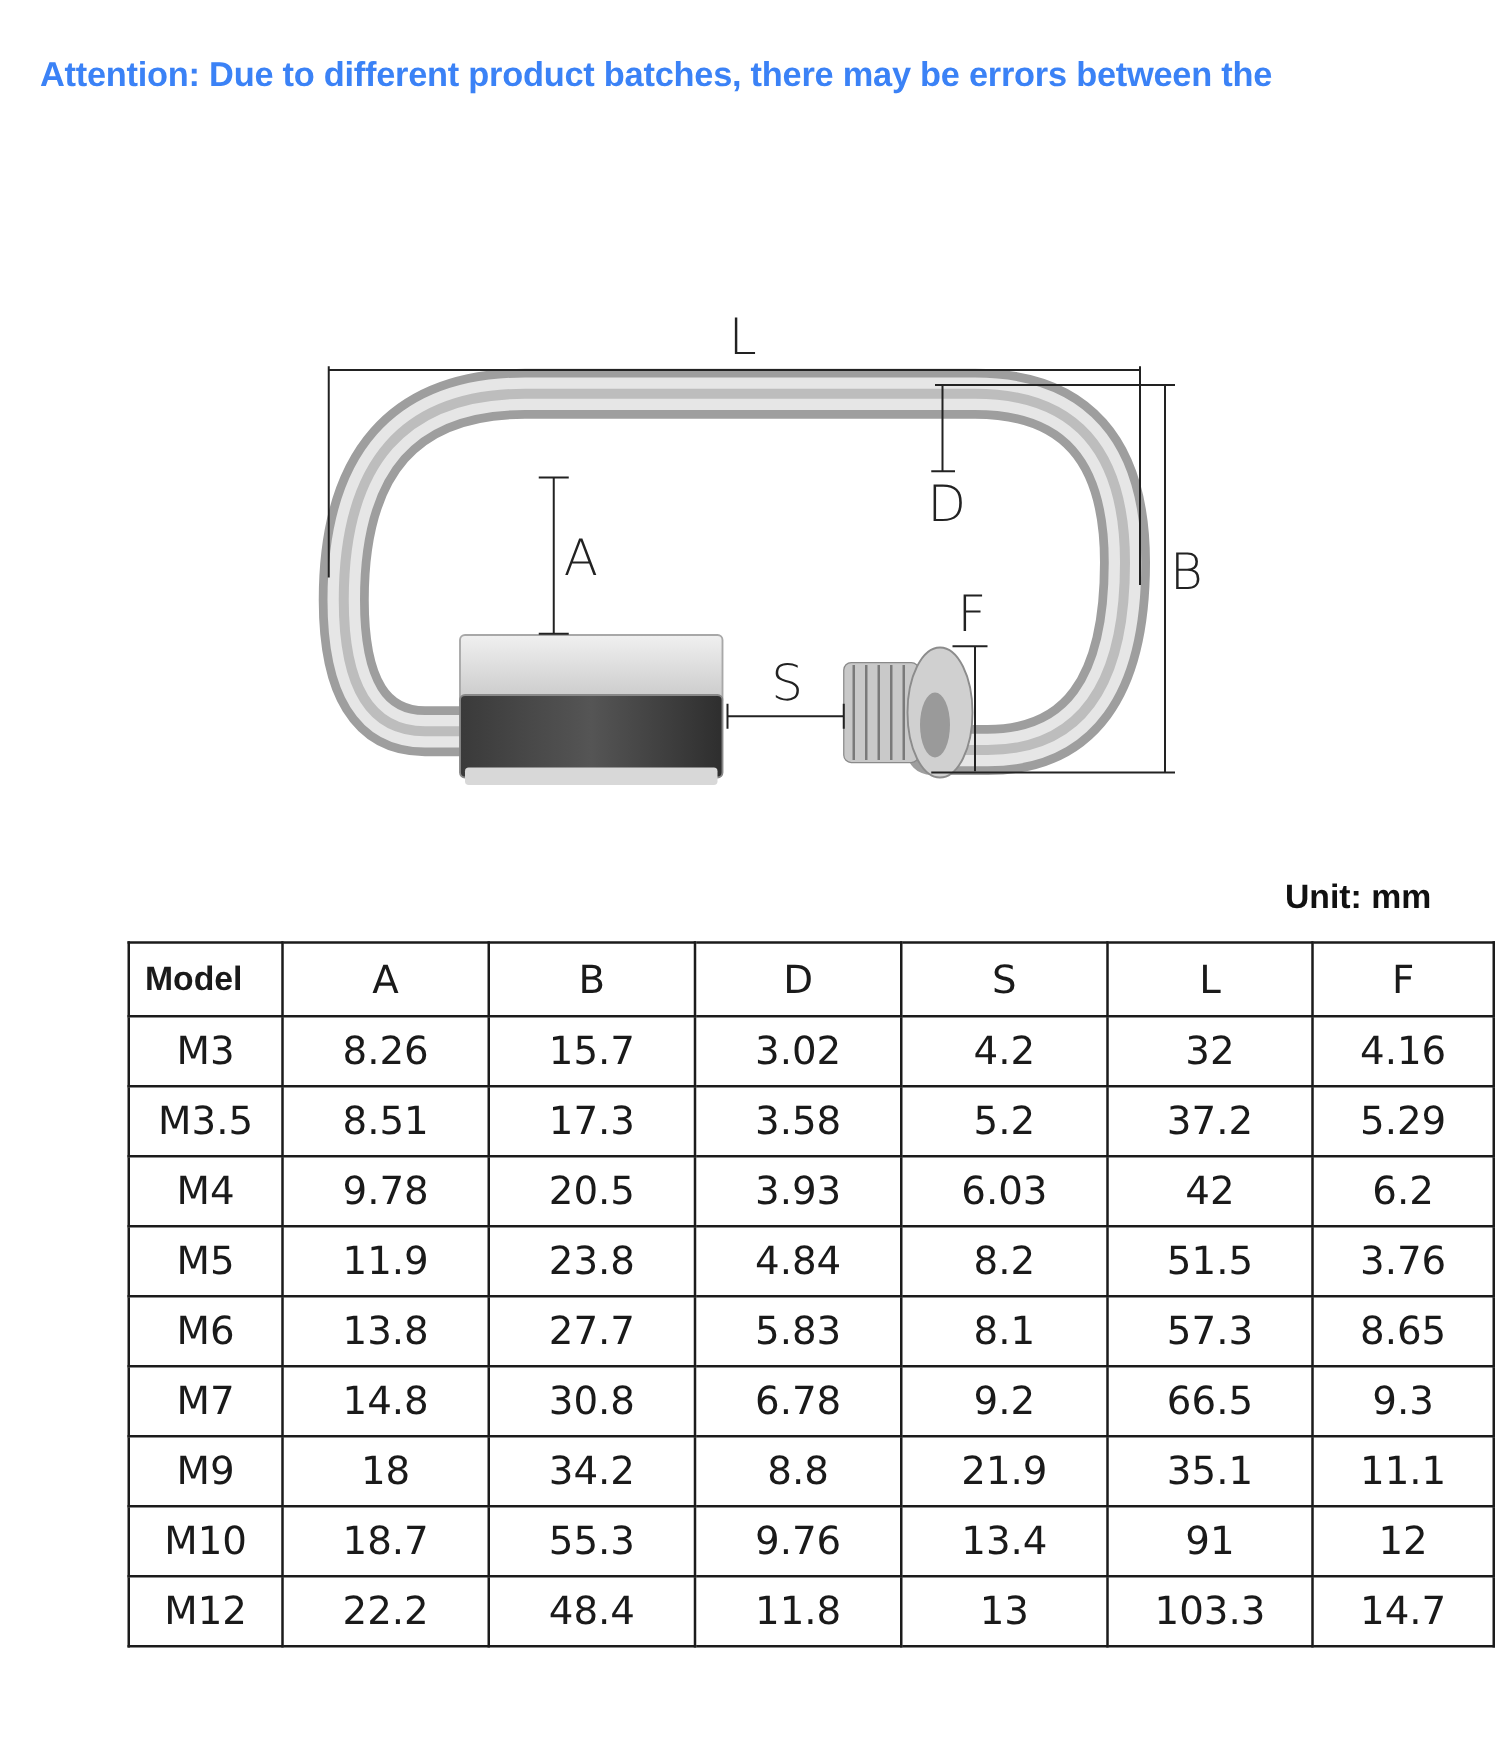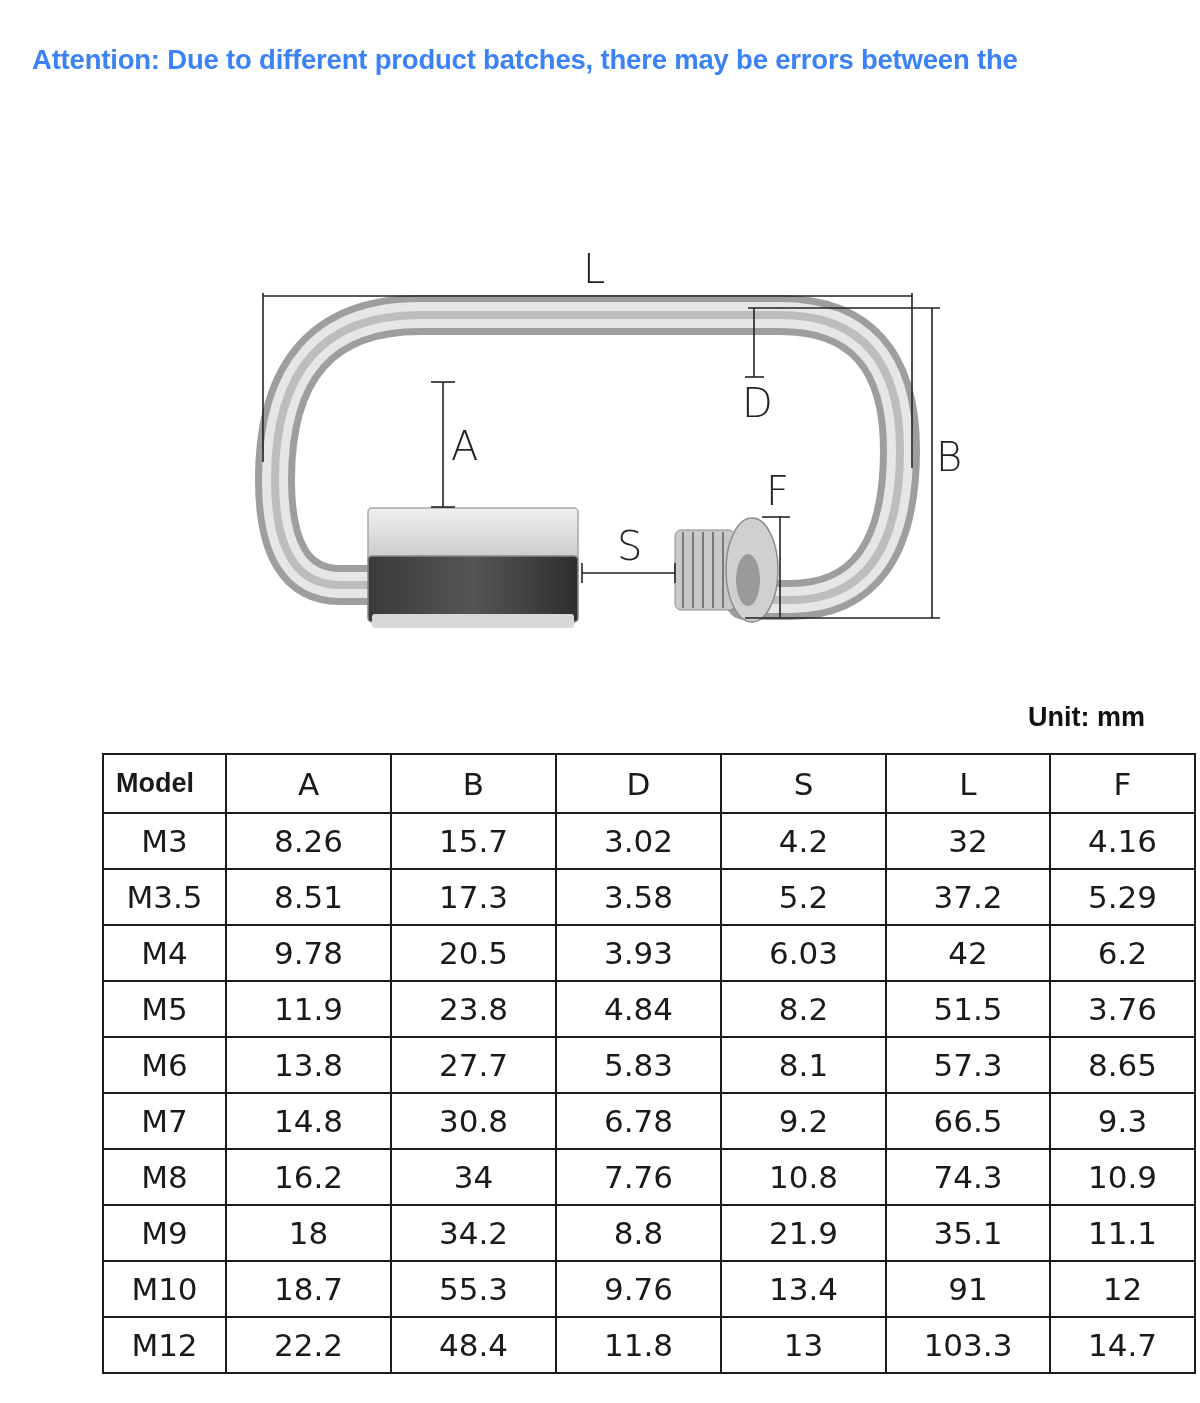--- a/index.html
+++ b/index.html
@@ -185,29 +185,20 @@
     <tr>
       <td>M7</td>
         <td>14.8</td>
         <td>30.8</td>
         <td>6.78</td>
         <td>9.2</td>
         <td>66.5</td>
         <td>9.3</td>
     </tr>
     <tr>
-      <td>M8</td>
-        <td>16.2</td>
-        <td>34</td>
-        <td>7.76</td>
-        <td>10.8</td>
-        <td>74.3</td>
-        <td>10.9</td>
-    </tr>
-    <tr>
       <td>M9</td>
         <td>18</td>
         <td>34.2</td>
         <td>8.8</td>
         <td>21.9</td>
         <td>35.1</td>
         <td>11.1</td>
     </tr>
     <tr>
       <td>M10</td>

